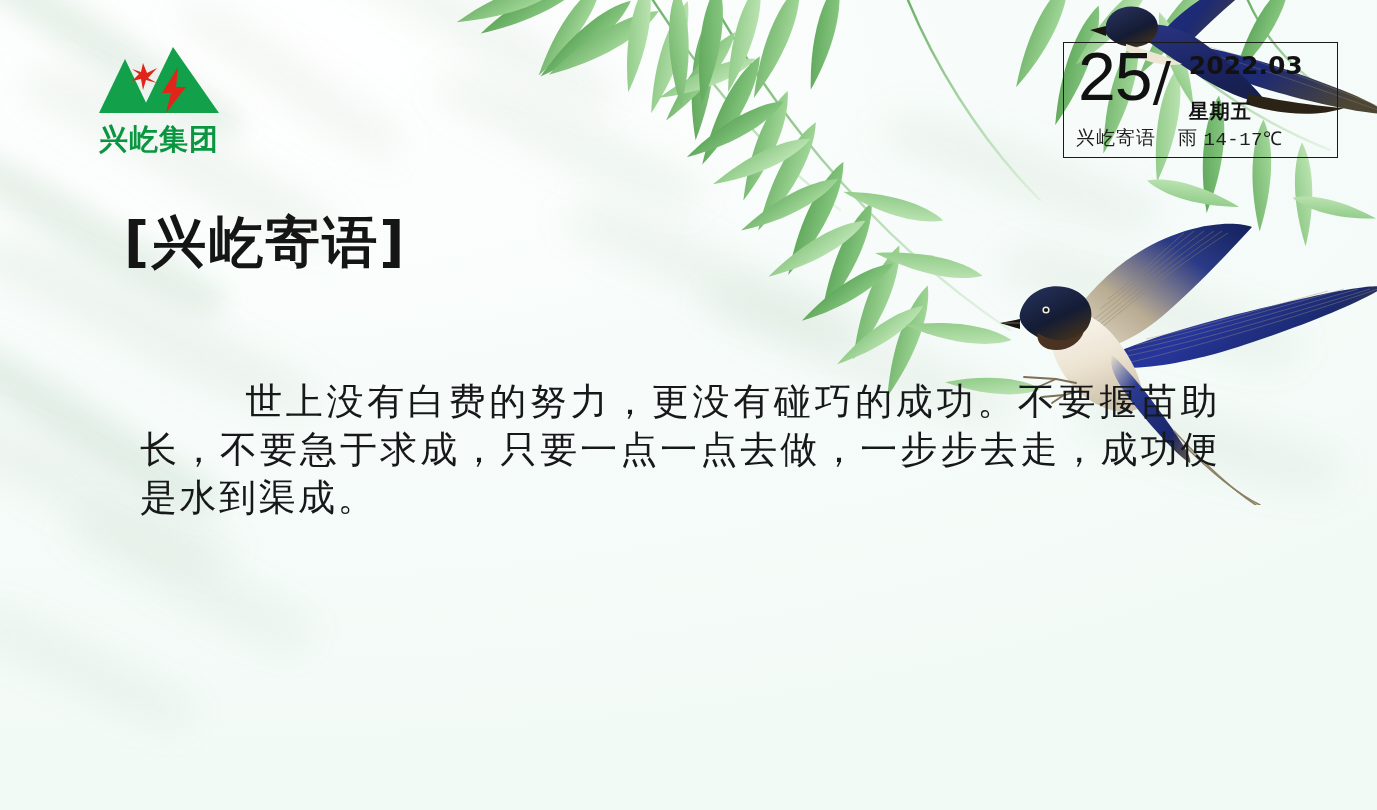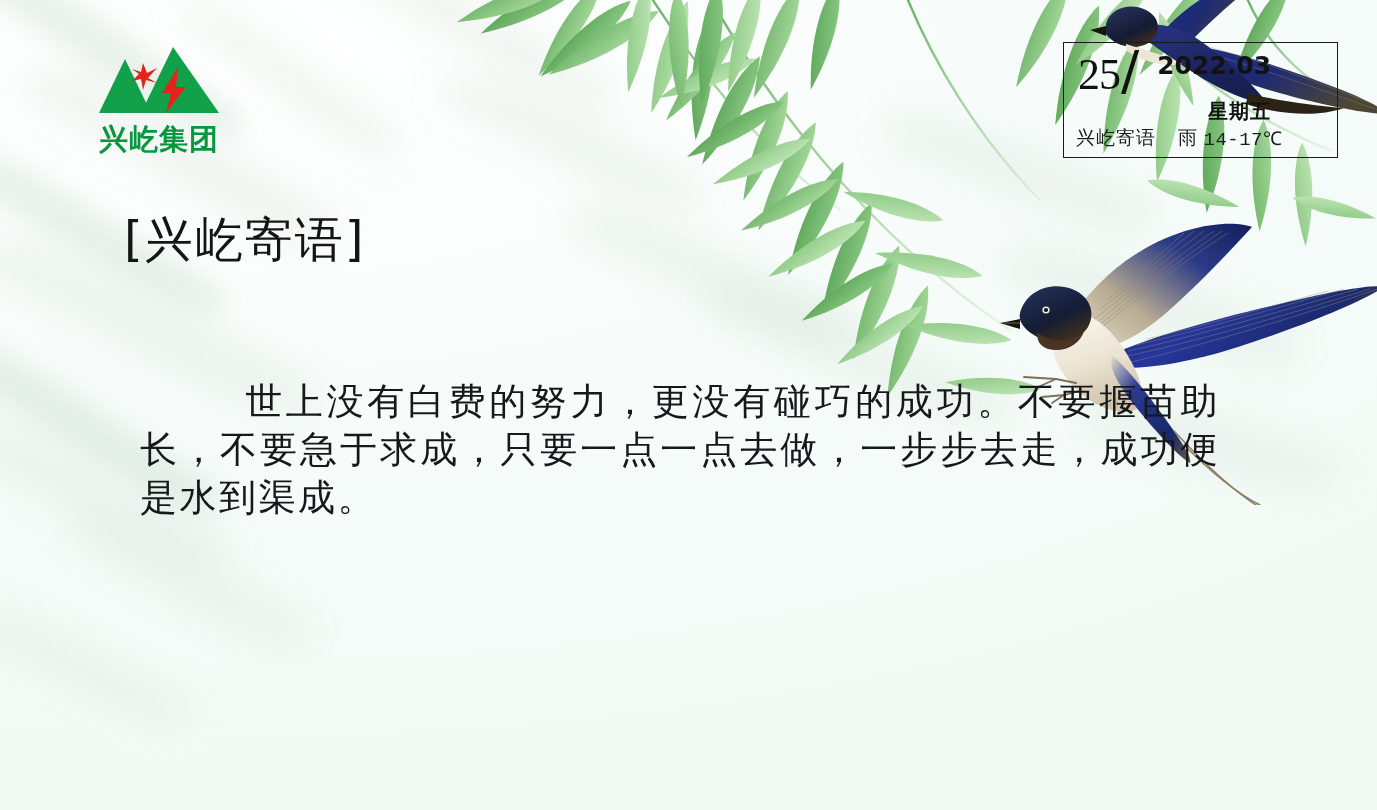--- a/index.html
+++ b/index.html
@@ -87,37 +87,37 @@
     display: flex;
     align-items: flex-start;
   }
   .day-wrap {
     display: flex;
     align-items: baseline;
     padding-left: 14px;
     padding-top: 2px;
   }
   .day-num {
-    font-family: Liberation Serif, serif;
-    font-size: 44px;
+    font-family: Liberation Sans, sans-serif;
+    font-size: 68px;
     line-height: 0.92;
     color: #111111;
     letter-spacing: -1px;
   }
   .day-slash {
     font-family: "DejaVu Sans", "Liberation Sans", sans-serif;
     font-size: 54px;
     line-height: 0.95;
     color: #111111;
     margin-left: 1px;
   }
   .ym-wrap {
     padding-left: 18px;
     padding-top: 10px;
-    text-align: right;
+    text-align: left;
   }
   .year-month {
     font-family: "DejaVu Sans", "Liberation Sans", sans-serif;
     font-weight: bold;
     font-size: 25px;
     line-height: 1.05;
     color: #121212;
     letter-spacing: 0px;
   }
   .weekday {
@@ -144,22 +144,22 @@
   .lunar { letter-spacing: 1px; }
   .weather { margin-left: 22px; letter-spacing: 0.5px; }
   .temp { margin-left: 6px; letter-spacing: 0.5px; font-family: Liberation Mono, monospace; }
 
   
   .headline {
     position: absolute;
     left: 124px;
     top: 215px;
     font-family: "DejaVu Sans", "Liberation Sans", sans-serif;
-    font-weight: normal;
-    font-size: 48px;
+    font-weight: bold;
+    font-size: 55px;
     line-height: 1;
     color: #151515;
     letter-spacing: 2px;
     white-space: nowrap;
   }
 
   
   .body-copy {
     position: absolute;
     left: 140px;

